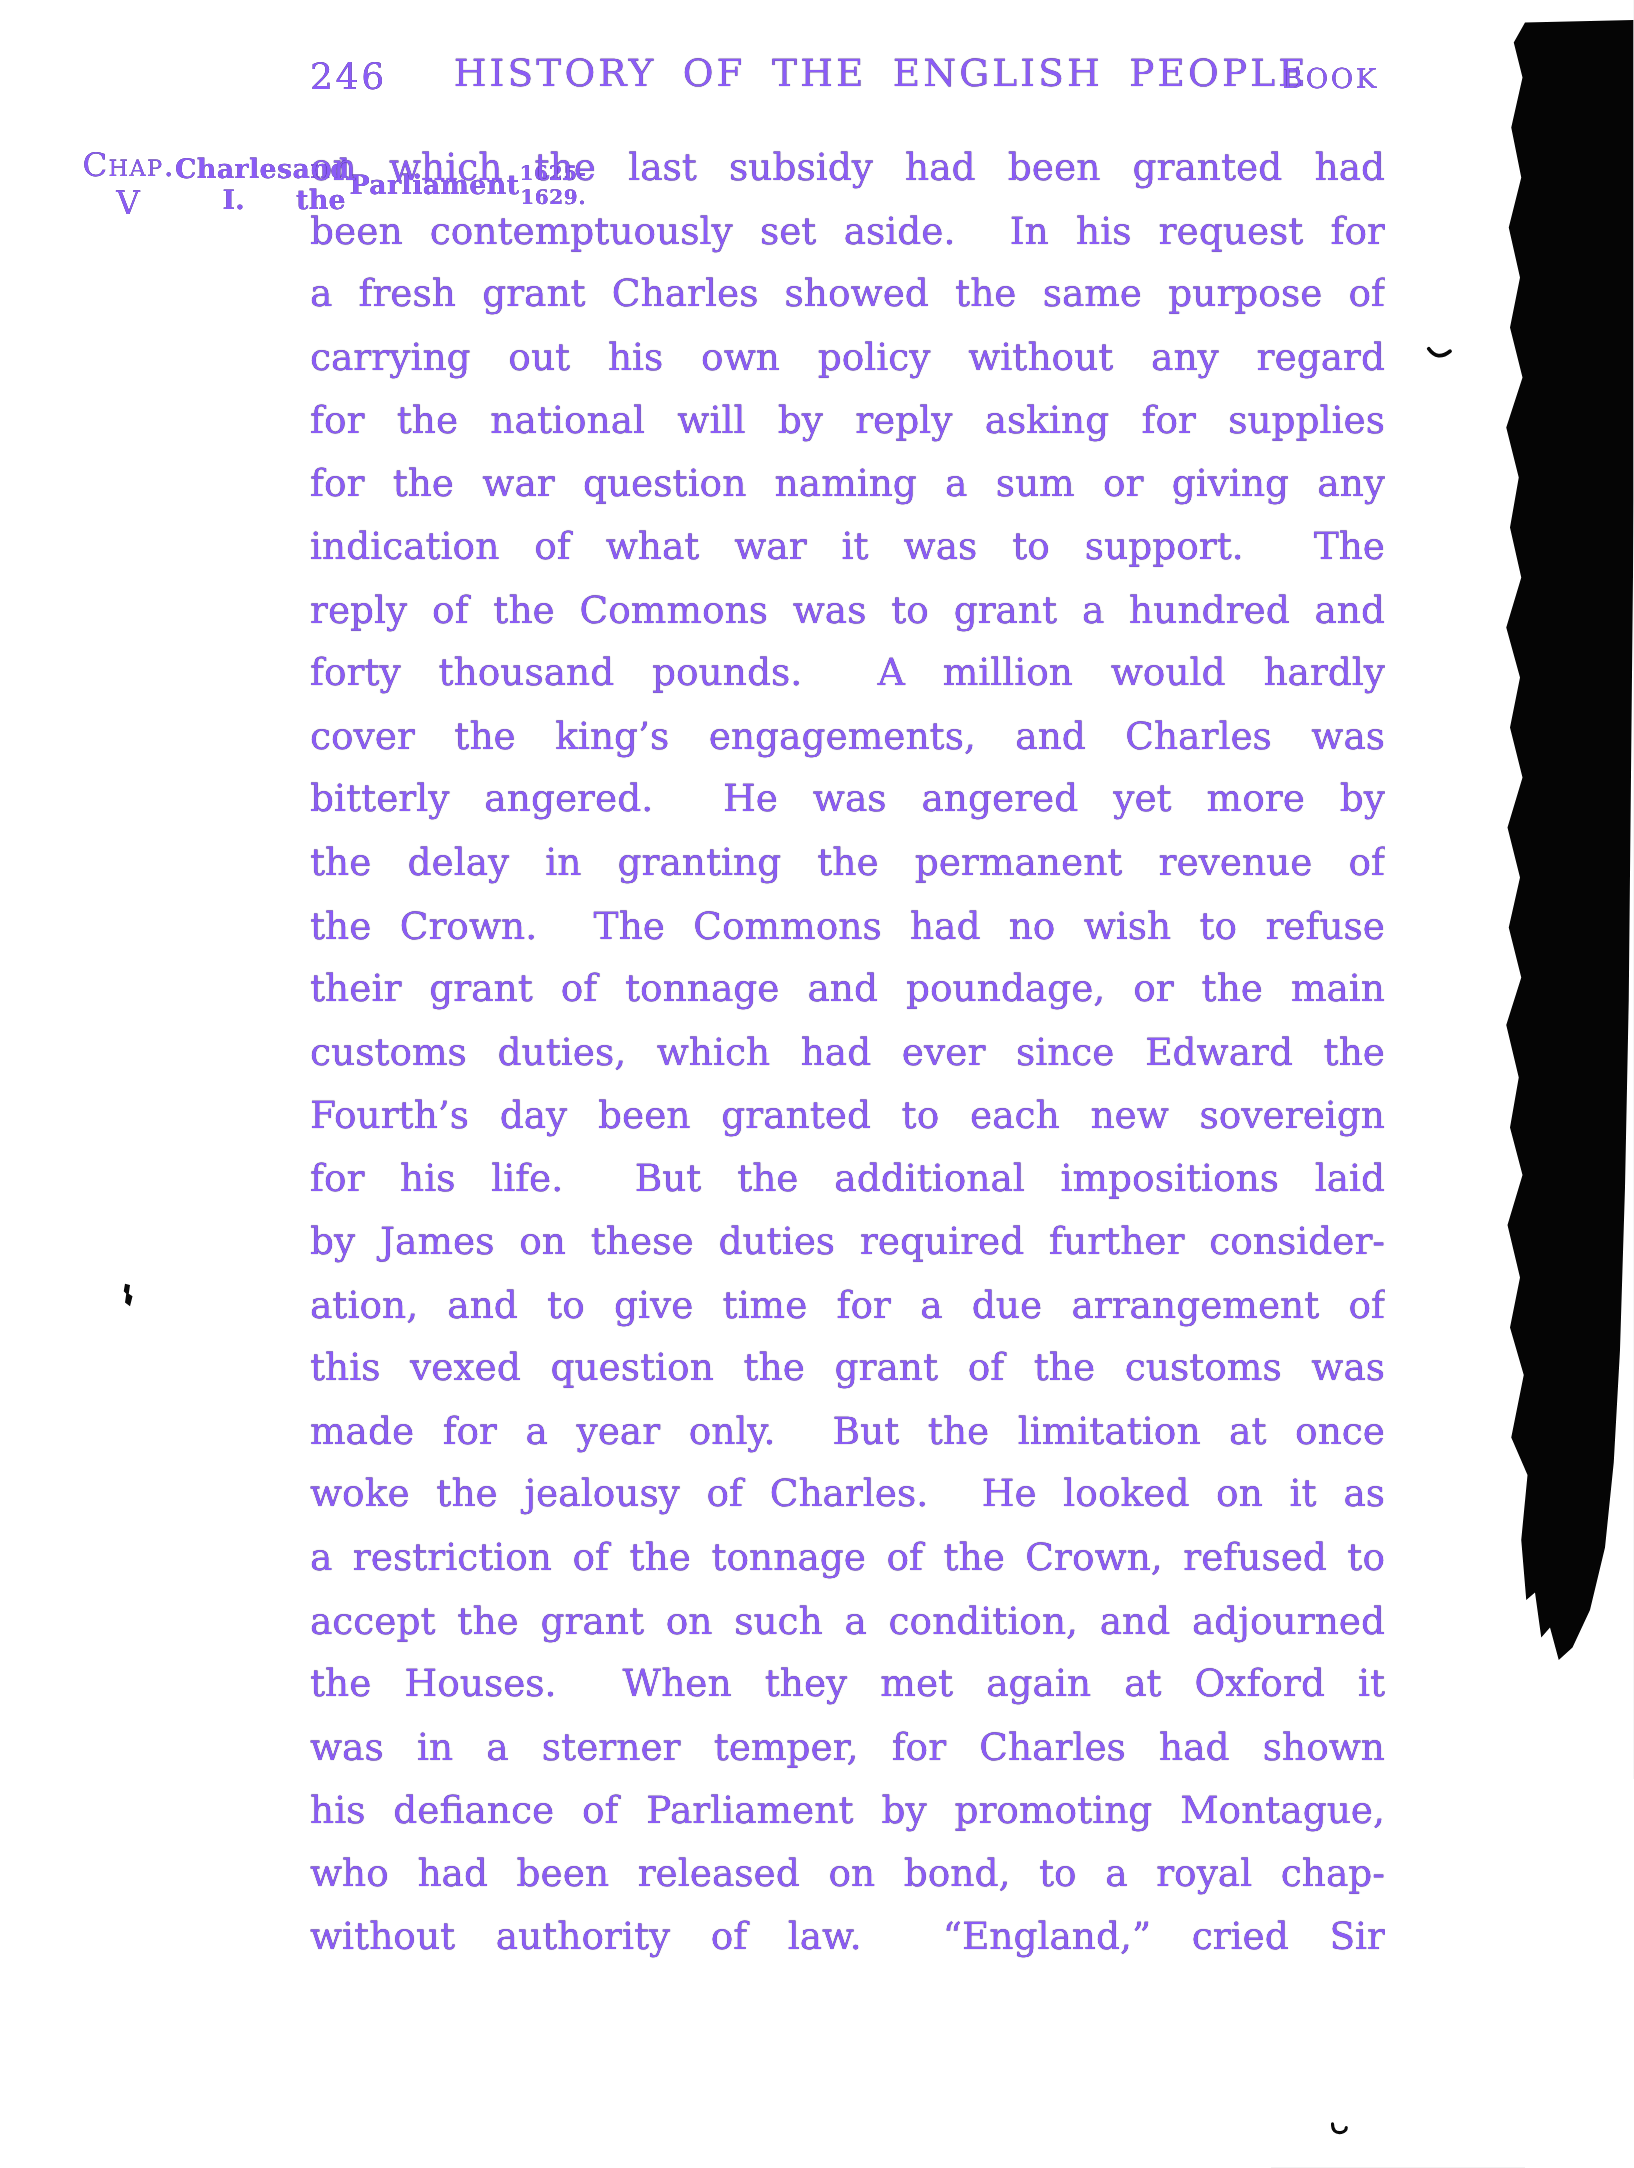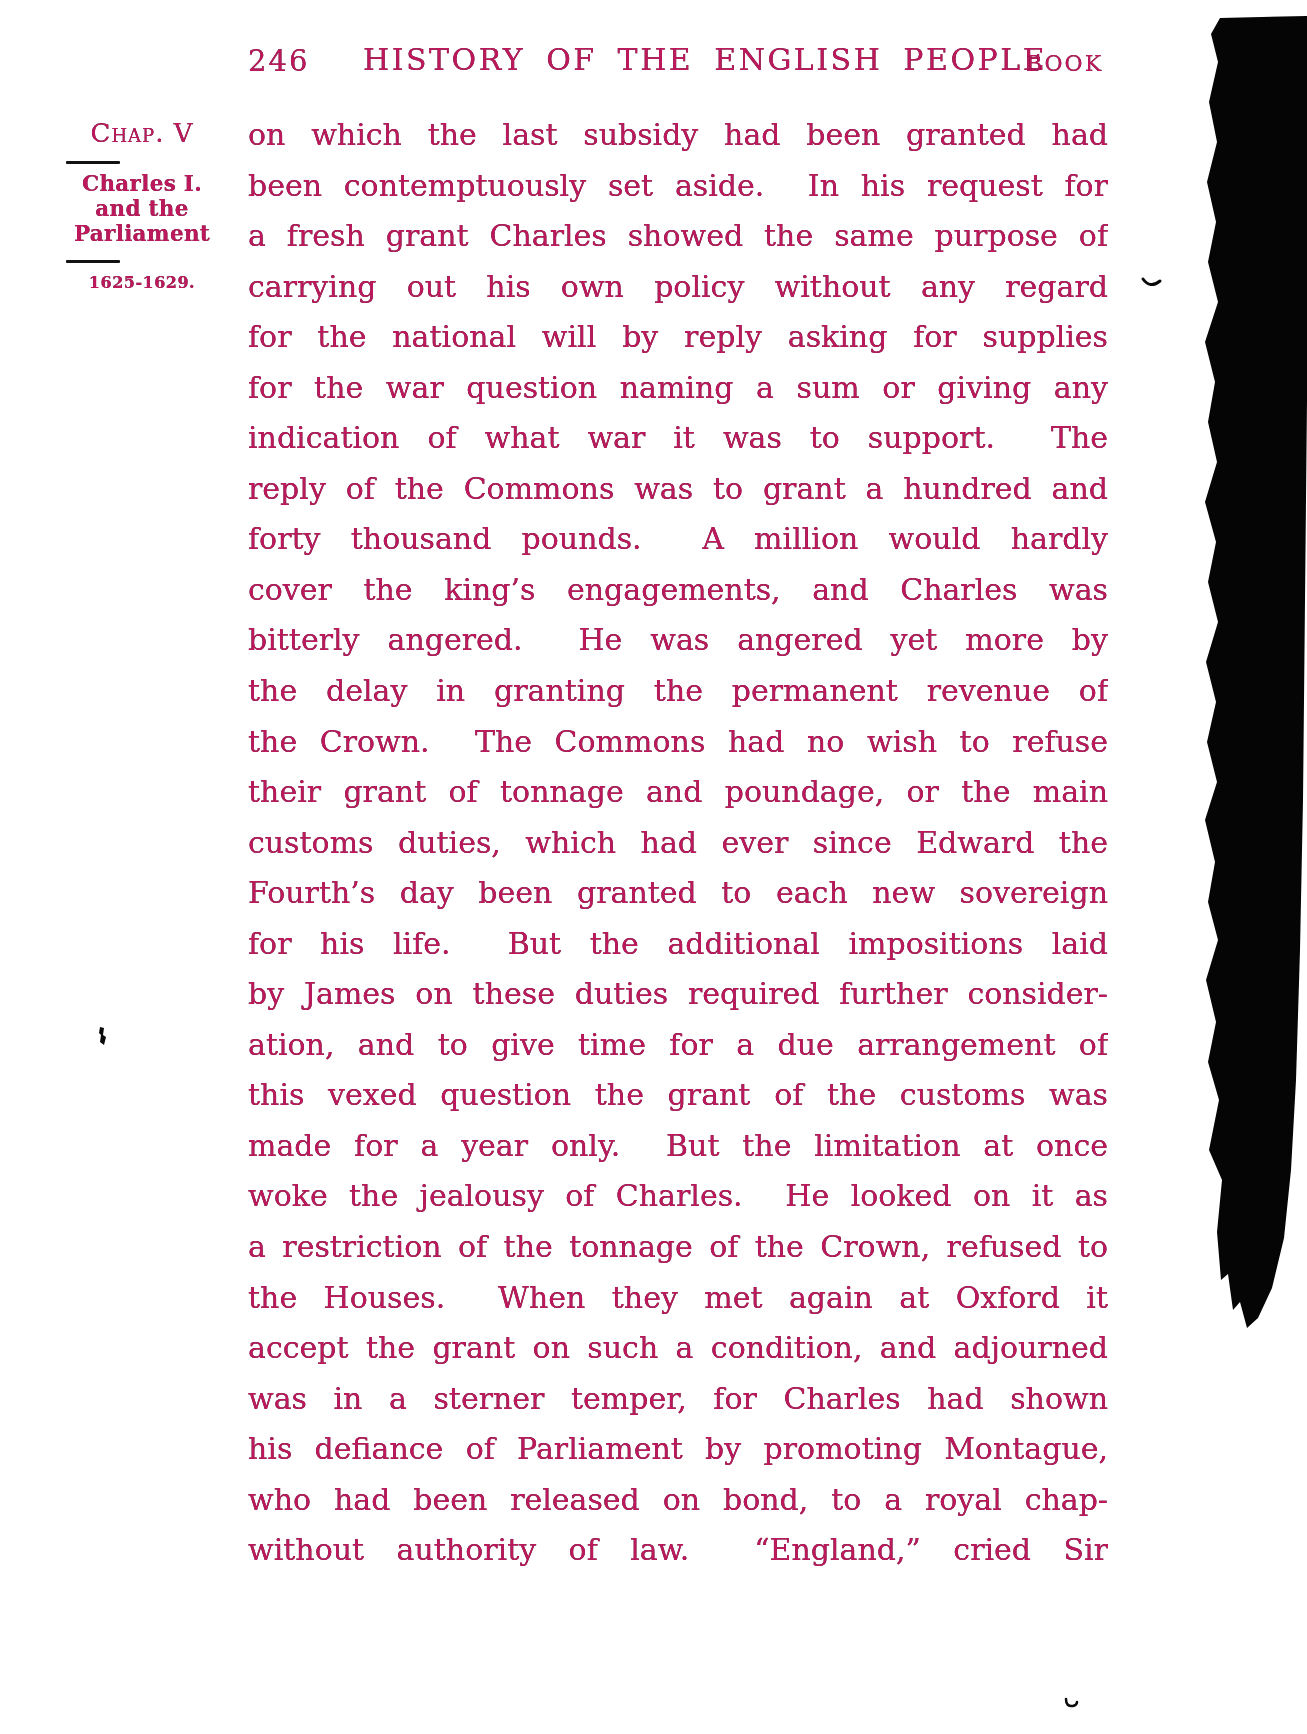--- a/index.html
+++ b/index.html
@@ -3,21 +3,21 @@
 <meta charset="utf-8">
 <style>
   html, body { margin: 0; padding: 0; background: #e8e8e8; }
   .page {
     position: relative;
     width: 1307px;
     height: 1734px;
     background: #ffffff;
     overflow: hidden;
     font-family: "DejaVu Serif", serif;
-    color: #be185d;
+    color: #8b5cf6;
   }
   
   .running-head { position: absolute; top: 0; left: 0; width: 100%; height: 100px; }
   .pagenum {
     position: absolute; left: 248px; top: 44px;
     font-size: 29px; letter-spacing: 2px;
     text-shadow: 0 0 0.5px rgba(0,0,0,.85);
   }
   .running-title {
     position: absolute; left: 363px; top: 42px; width: 625px;
@@ -27,21 +27,21 @@
     white-space: nowrap;
   }
   .booklabel {
     position: absolute; left: 1026px; top: 51px;
     font-size: 22px; letter-spacing: 2px;
     text-shadow: 0 0 0.5px rgba(0,0,0,.8);
   }
   
   .margin-notes {
     position: absolute; left: 66px; top: 118px; width: 152px;
-    display: flex; flex-direction: column; 
+    display: flex; flex-direction: row; align-items: center;
     text-align: center;
   }
   .chap-label {
     font-variant: small-caps;
     font-size: 26px; letter-spacing: 1px;
     text-shadow: 0 0 0.5px rgba(0,0,0,.85);
   }
   .mrule {
     width: 54px; height: 3px; background: #121212;
     border-radius: 1px;
@@ -116,22 +116,22 @@
     <div class="line"><span>their grant of tonnage and poundage, or the main</span><span class="fill"></span></div>
     <div class="line"><span>customs duties, which had ever since Edward the</span><span class="fill"></span></div>
     <div class="line"><span>Fourth’s day been granted to each new sovereign</span><span class="fill"></span></div>
     <div class="line"><span>for his life.  But the additional impositions laid</span><span class="fill"></span></div>
     <div class="line"><span>by James on these duties required further consider-</span><span class="fill"></span></div>
     <div class="line"><span>ation, and to give time for a due arrangement of</span><span class="fill"></span></div>
     <div class="line"><span>this vexed question the grant of the customs was</span><span class="fill"></span></div>
     <div class="line"><span>made for a year only.  But the limitation at once</span><span class="fill"></span></div>
     <div class="line"><span>woke the jealousy of Charles.  He looked on it as</span><span class="fill"></span></div>
     <div class="line"><span>a restriction of the tonnage of the Crown, refused to</span><span class="fill"></span></div>
+    <div class="line"><span>accept the grant on such a condition, and adjourned</span><span class="fill"></span></div>
     <div class="line"><span>the Houses.  When they met again at Oxford it</span><span class="fill"></span></div>
-    <div class="line"><span>accept the grant on such a condition, and adjourned</span><span class="fill"></span></div>
     <div class="line"><span>was in a sterner temper, for Charles had shown</span><span class="fill"></span></div>
     <div class="line"><span>his defiance of Parliament by promoting Montague,</span><span class="fill"></span></div>
     <div class="line"><span>who had been released on bond, to a royal chap-</span><span class="fill"></span></div>
     <div class="line"><span>without authority of law.  “England,” cried Sir</span><span class="fill"></span></div>
   </main>
 
   <svg class="artifacts" viewBox="0 0 1307 1734" xmlns="http://www.w3.org/2000/svg" aria-hidden="true">
 
     <polygon fill="#050505" points="
       1307,16 1307,400 1305,600 1303,800 1300,950 1296,1080 1291,1170

